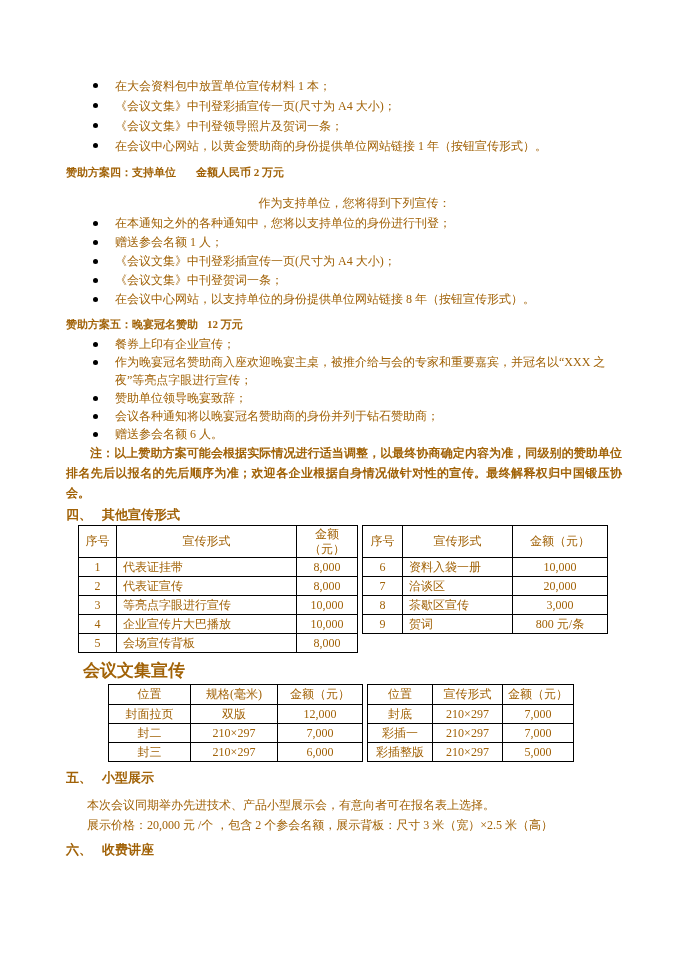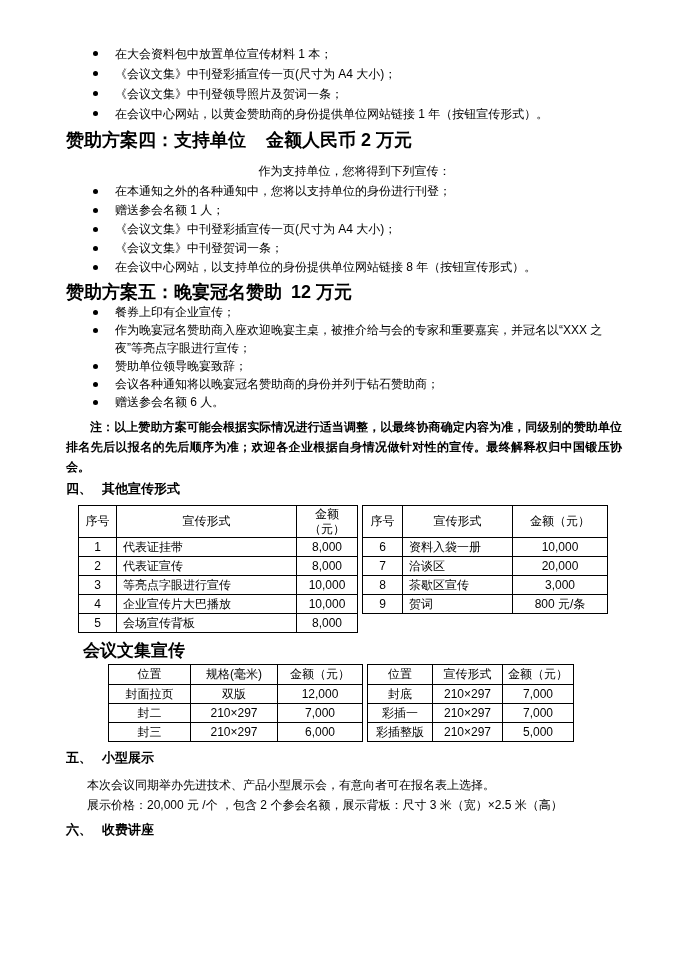--- a/index.html
+++ b/index.html
@@ -2,50 +2,50 @@
 <html><head>
 <meta charset="utf-8">
 <style>
   * { box-sizing: border-box; }
   html,body { margin:0; padding:0; background:#ffffff; }
   .page {
     position: relative;
     width: 690px;
     height: 975px;
     background: #ffffff;
-    color: #000000;
-    font-family: Liberation Sans, sans-serif;
+    color: #a16207;
+    font-family: Liberation Serif, serif;
     font-size: 12px;
-    padding: 44px 68px 0 66px;
+    padding: 76px 68px 0 66px;
     overflow: hidden;
   }
   
   ul.blist { margin:0; padding:0; list-style:none; }
   ul.blist li { position:relative; padding-left:49px; }
   ul.blist li::before {
     content:""; position:absolute; left:27px; top:7px;
     width:5px; height:5px; background:#000; border-radius:50%;
   }
   ul.lh20 { line-height:20px; }
   ul.lh19 { line-height:19px; }
   ul.lh18 { line-height:18px; }
   
-  .hplan { font-weight:700; font-size:18px; line-height:22px; margin-top:0; }
+  .hplan { font-weight:700; font-size:11px; line-height:22px; margin-top:0; }
   .hplan .amt-gap20 { margin-left:20px; }
   .hplan .amt-gap8  { margin-left:9px; }
   .hsec  { font-weight:700; font-size:13px; line-height:20px; }
   .hsec .sec-title { margin-left:10px; }
   
   .intro { margin:0 0 0 21px; line-height:22px; }
   .note  { font-weight:700; line-height:20px; text-indent:24px;
            text-align:justify; width:556px; margin:0; }
   .expo-line { margin-left:21px; line-height:20px; }
   
   .mt5{margin-top:5px;} .mt9{margin-top:9px;text-align:center;} .mt4{margin-top:4px;}
-  .mt0{margin-top:6px;}  .mt11{margin-top:2px;} .mt8{margin-top:8px;}
+  .mt0{margin-top:0;}  .mt11{margin-top:2px;} .mt8{margin-top:8px;}
   .mt3{margin-top:3px;} .mt6{margin-top:6px;} .mt7{margin-top:7px;}
   
   .tblwrap { display:flex; align-items:flex-start; }
   .tbl1 { margin-left:12px; gap:4px; }
   .tbl2 { margin-left:42px; gap:4px; }
   table { border-collapse:collapse; table-layout:fixed; }
   th, td {
     border:1px solid #000; padding:0; text-align:center;
     vertical-align:middle; font-weight:400; font-size:12px;
     overflow:hidden; white-space:nowrap;

